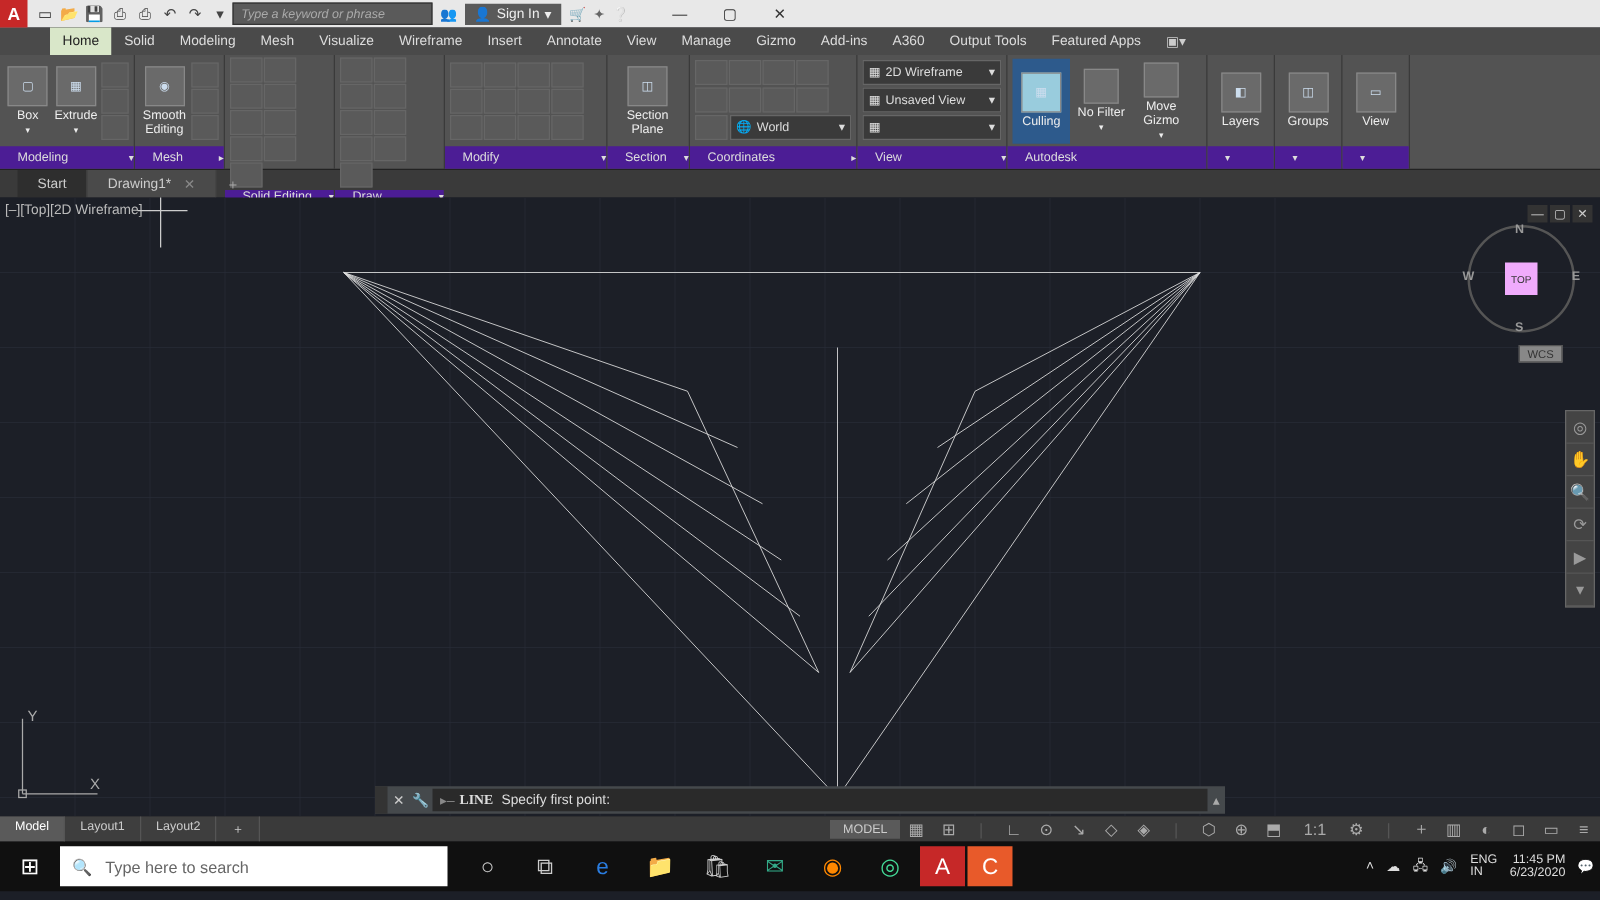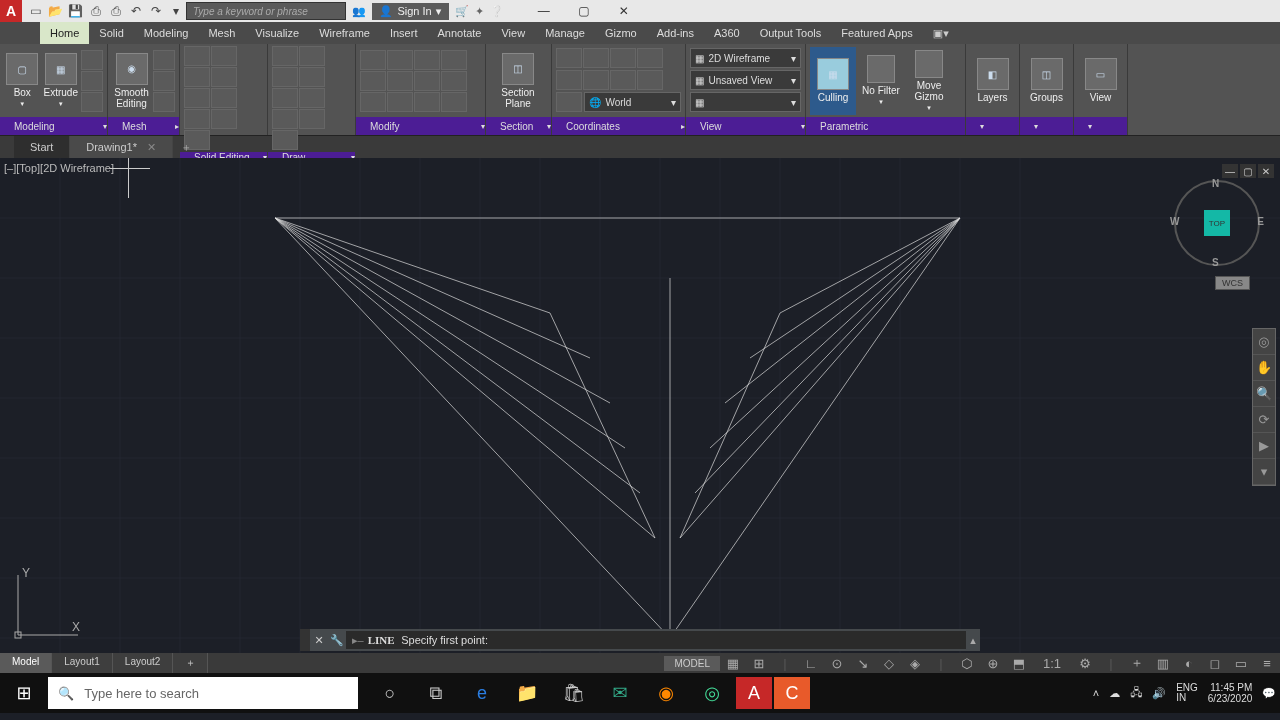--- a/index.html
+++ b/index.html
@@ -50,21 +50,21 @@
 .viewport { position: relative; background: #1c1f27; height: 495px; }
 .vp-label { position: absolute; top: 4px; left: 4px; color: #bbb; font-size: 11px; }
 .vp-min { position: absolute; top: 6px; right: 6px; display: flex; gap: 2px; }
 .vp-min span { width: 16px; height: 14px; background: #333; color: #ccc; font-size: 10px; display: flex; align-items: center; justify-content: center; }
 .crosshair-h { position: absolute; top: 10px; left: 110px; width: 40px; height: 1px; background: #ccc; }
 .crosshair-v { position: absolute; top: 0px; left: 128px; width: 1px; height: 40px; background: #ccc; }
 
 
 .viewcube { position: absolute; top: 20px; right: 18px; width: 90px; height: 90px; }
 .viewcube .ring { position: absolute; inset: 2px; border: 2px solid #555; border-radius: 50%; }
-.viewcube .face { position: absolute; top: 32px; left: 32px; width: 26px; height: 26px; background: #14b8a6; display: flex; align-items: center; justify-content: center; font-size: 8px; color: #333; }
+.viewcube .face { position: absolute; top: 32px; left: 32px; width: 26px; height: 26px; background: #f0abfc; display: flex; align-items: center; justify-content: center; font-size: 8px; color: #333; }
 .viewcube .lbl { position: absolute; color: #999; font-size: 10px; font-weight: bold; }
 .wcsbadge { position: absolute; top: 118px; right: 30px; background: #888; color: #333; font-size: 9px; padding: 1px 6px; border: 1px solid #555; }
 
 
 .navbar { position: absolute; top: 170px; right: 4px; width: 24px; background: #444; border: 1px solid #666; display: flex; flex-direction: column; }
 .navbar span { height: 26px; display: flex; align-items: center; justify-content: center; color: #999; font-size: 13px; border-bottom: 1px solid #555; }
 
 
 .ucs { position: absolute; bottom: 8px; left: 8px; color: #aaa; font-size: 11px; }
 .ucs svg { display: block; }
@@ -340,21 +340,21 @@
           <span style="font-size:7px;">▾</span>
         </div>
       <div class="bigbtn">
           <div class="filterico"></div>
           <span style="white-space:pre;text-align:center;line-height:1.1;">Move
 Gizmo</span>
           <span style="font-size:7px;">▾</span>
         </div>
     </div>
     <div class="panel-title">
-        <span>Parametric</span>
+        <span>Autodesk</span>
       </div>
   </div>
 
   <div class="panel" style="width:54px;">
     <div class="panel-body">
         <div class="bigbtn">
           <div class="ico">◧</div>
           <span>Layers</span>
         </div>
       </div>

